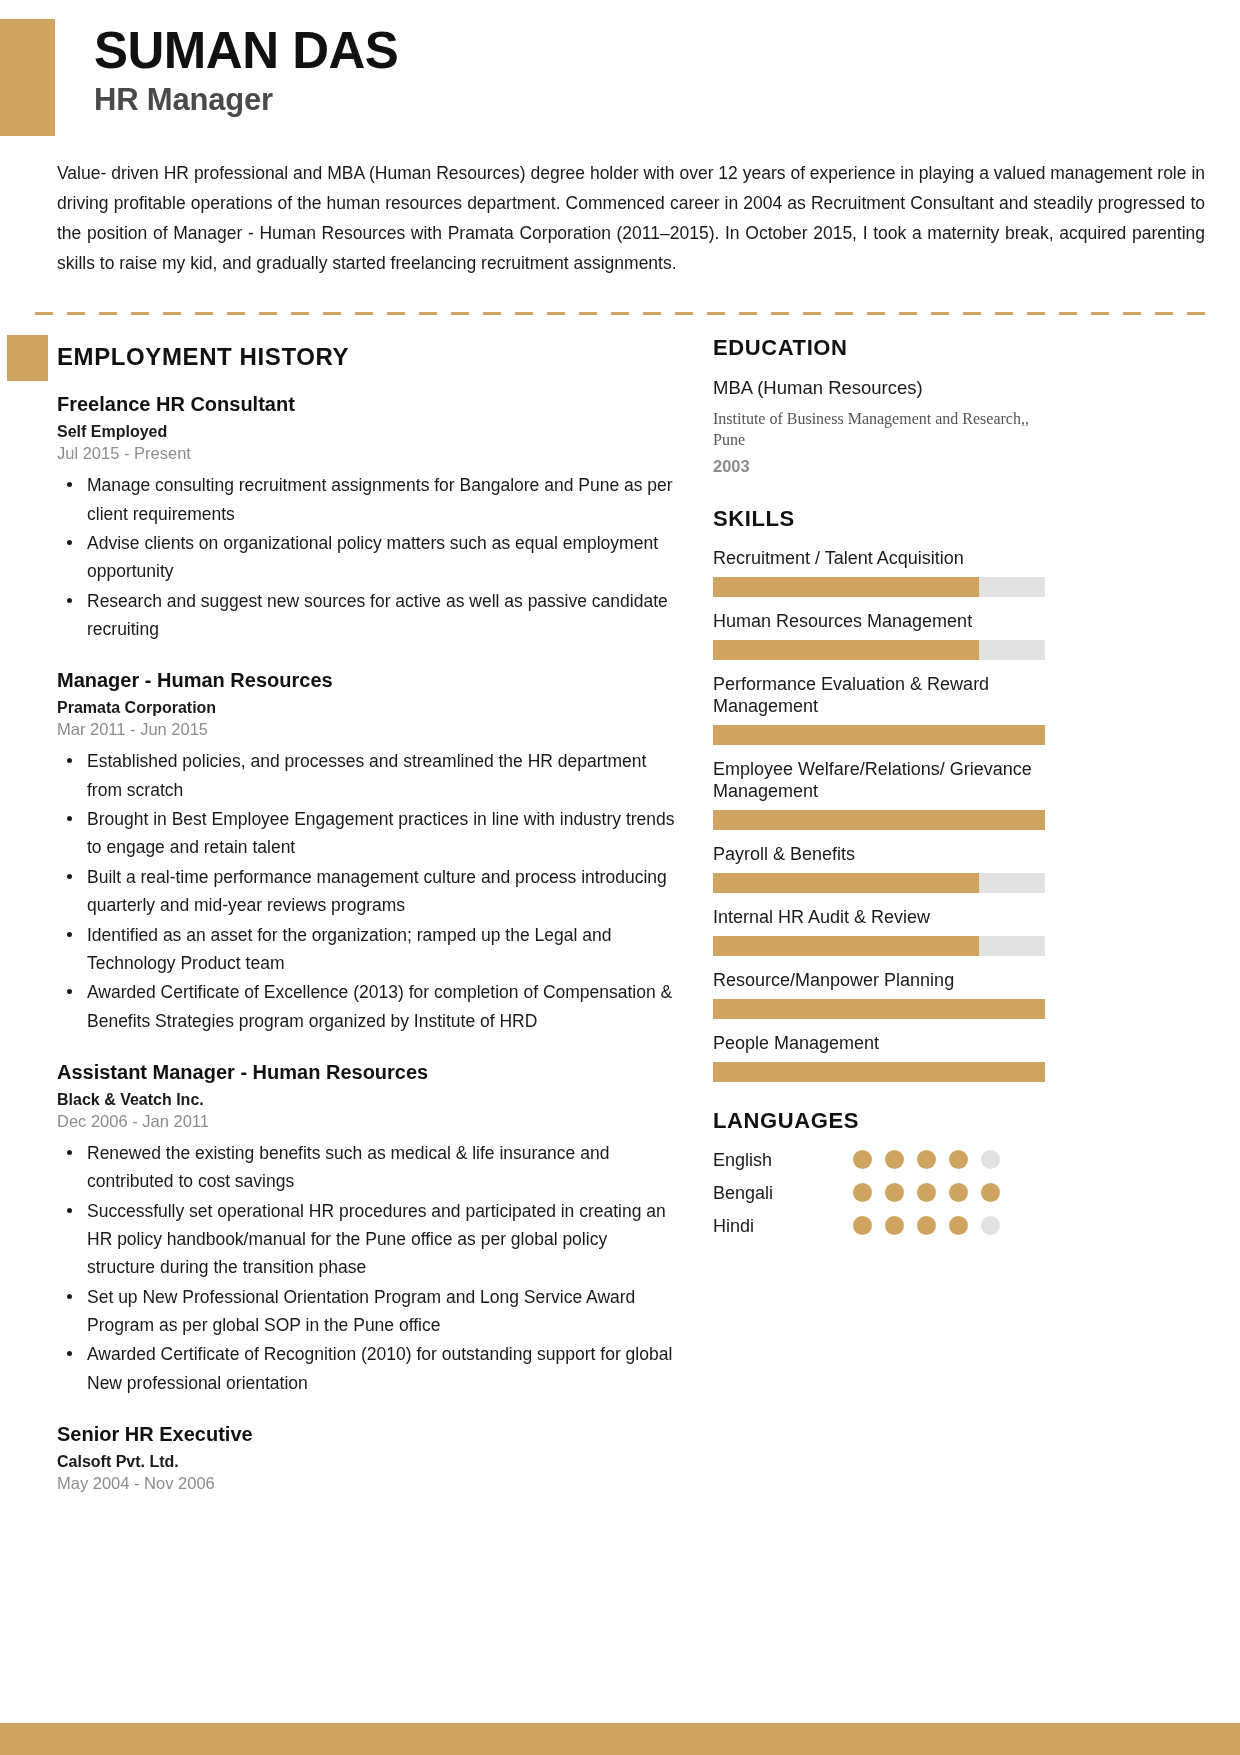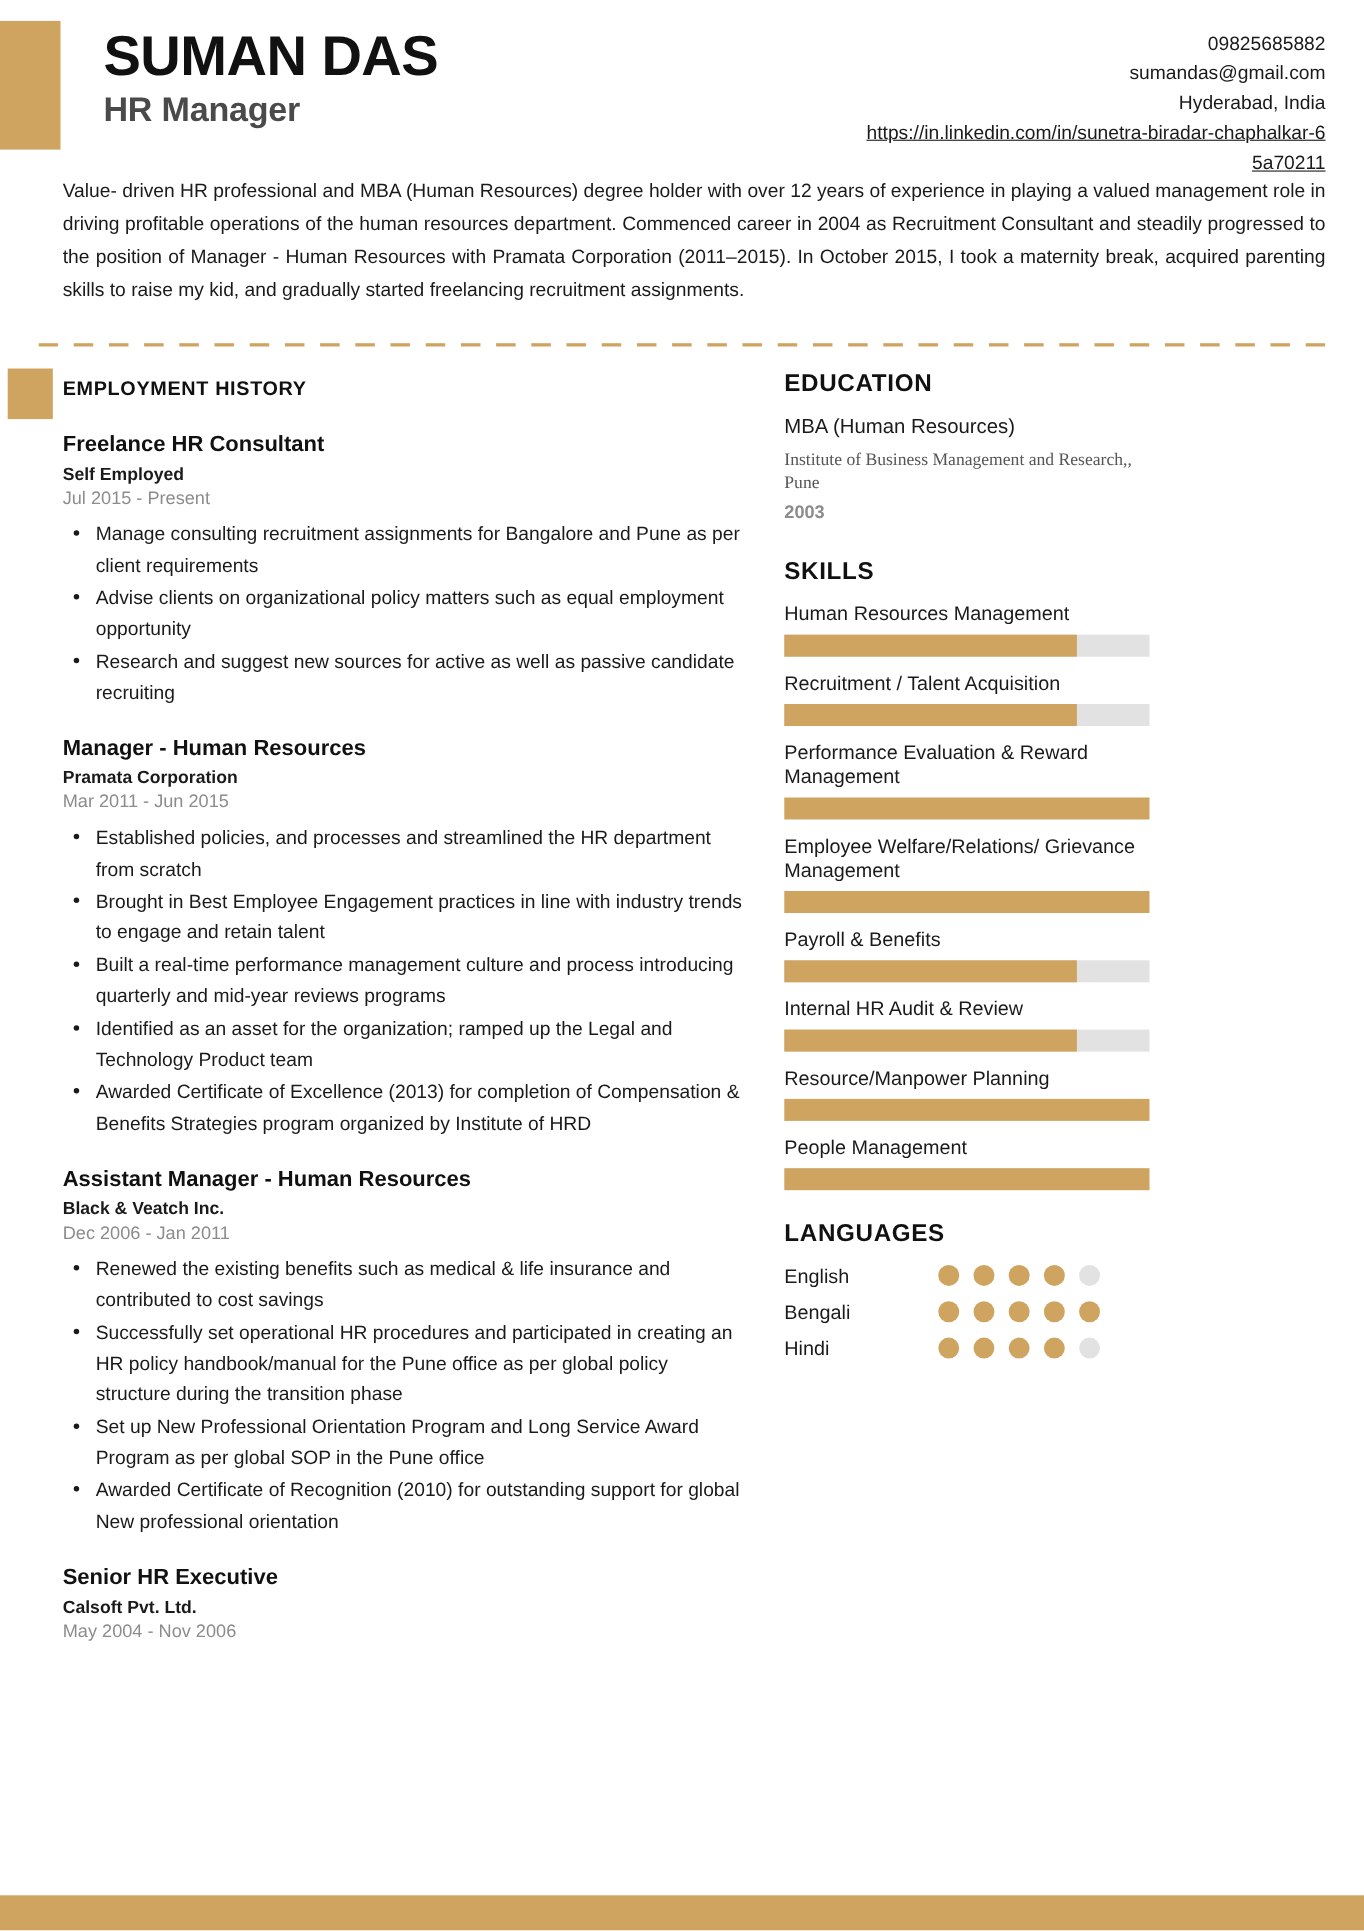--- a/index.html
+++ b/index.html
@@ -114,21 +114,21 @@
     left: 7px;
     top: 0;
     width: 41px;
     height: 46px;
     background: #cfa460;
   }
   .sec-title {
     position: absolute;
     left: 57px;
     top: 8px;
-    font-size: 18px;
+    font-size: 24px;
     font-weight: bold;
     letter-spacing: 0.6px;
     color: #111111;
   }
 
   .jobs { padding-left: 57px; padding-right: 25px; }
   .job { margin-bottom: 26px; }
   .job-role {
     font-size: 20px;
     font-weight: bold;
@@ -244,26 +244,20 @@
 </style>
 </head>
 <body>
 
 <div class="header">
   <div class="header-gold-block"></div>
   <div class="header-inner">
     <div class="name-block">
       <div class="full-name">SUMAN DAS</div>
       <div class="job-title">HR Manager</div>
-    </div>
-    <div class="contact-block">
-      <div class="contact-line">09825685882</div>
-      <div class="contact-line">sumandas@gmail.com</div>
-      <div class="contact-line">Hyderabad, India</div>
-      <a class="contact-link" href="#">https://in.linkedin.com/in/sunetra-biradar-chaphalkar-65a70211</a>
     </div>
   </div>
 </div>
 
 <div class="summary">Value- driven HR professional and MBA (Human Resources) degree holder with over 12 years of experience in playing a valued management role in driving profitable operations of the human resources department. Commenced career in 2004 as Recruitment Consultant and steadily progressed to the position of Manager - Human Resources with Pramata Corporation (2011–2015). In October 2015, I took a maternity break, acquired parenting skills to raise my kid, and gradually started freelancing recruitment assignments.</div>
 
 <div class="divider"></div>
 
 <div class="columns">
 
@@ -324,27 +318,27 @@
             <div class="edu-school">Institute of Business Management and Research,, Pune</div>
             <div class="edu-year">2003</div>
           </div>
         </div>
     </div>
 
     <div class="skills-block">
       <div class="r-sec-title">SKILLS</div>
       <div id="skills-list">
           <div class="skill">
+            <div class="skill-name">Recruitment / Talent Acquisition</div>
+            <div class="skill-track">
+              <div class="skill-fill" style="width: 80%;"></div>
+            </div>
+          </div>
+          <div class="skill">
             <div class="skill-name">Human Resources Management</div>
-            <div class="skill-track">
-              <div class="skill-fill" style="width: 80%;"></div>
-            </div>
-          </div>
-          <div class="skill">
-            <div class="skill-name">Recruitment / Talent Acquisition</div>
             <div class="skill-track">
               <div class="skill-fill" style="width: 80%;"></div>
             </div>
           </div>
           <div class="skill">
             <div class="skill-name">Performance Evaluation &amp; Reward Management</div>
             <div class="skill-track">
               <div class="skill-fill" style="width: 100%;"></div>
             </div>
           </div>

